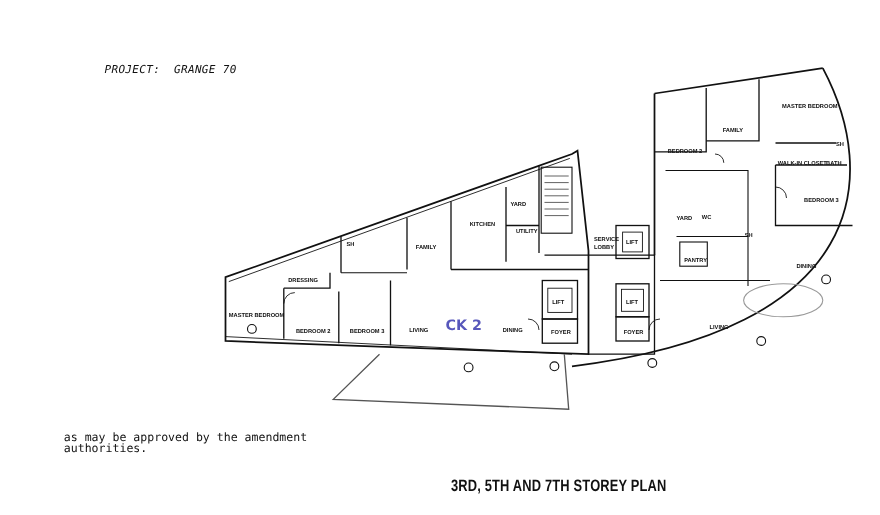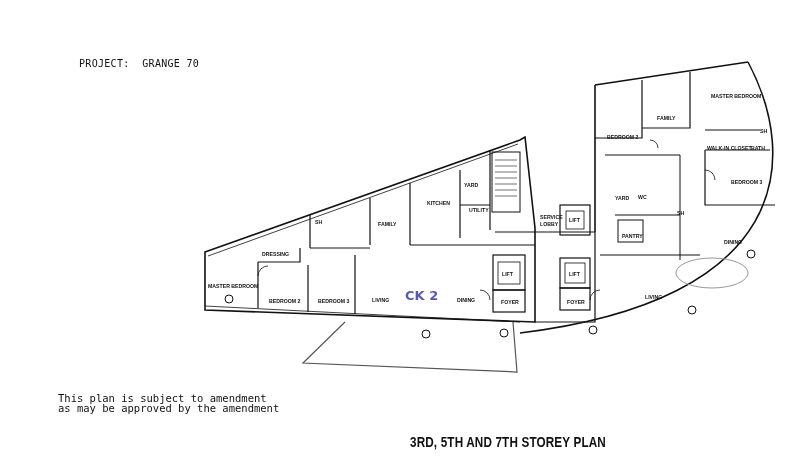--- a/index.html
+++ b/index.html
@@ -1,17 +1,17 @@
 <!DOCTYPE html>
 <html><head>
 <meta charset="utf-8">
 <style>
   html, body { margin:0; padding:0; background:#fff; }
   body { width:800px; height:468px; position:relative; overflow:hidden; font-family:"DejaVu Sans Mono", monospace; }
-  .project { position:absolute; left:79px; top:58px; font-family:"DejaVu Sans Mono", monospace; font-size:10px; color:#111; letter-spacing:0.3px; white-space:pre; }
+  .project { position:absolute; left:95px; top:58px; font-family:"DejaVu Sans Mono", monospace; font-size:10px; color:#111; letter-spacing:0.3px; white-space:pre;font-style:italic; }
   .disclaimer { position:absolute; left:58px; top:393px; font-family:"DejaVu Sans Mono", monospace; font-size:10.5px; line-height:10px; color:#111; }
   .disclaimer div { white-space:pre; }
   .plan-title { position:absolute; left:410px; top:433px; font-family:"Liberation Sans", sans-serif; font-size:15px; font-weight:bold; color:#111; transform:scaleX(0.78); transform-origin:left top; letter-spacing:0.2px; }
   svg.plan { position:absolute; left:0; top:0; }
   .lbl { font-family:"Liberation Sans", sans-serif; font-size:5.2px; font-weight:bold; fill:#111; }
   .stamp { font-family:"DejaVu Sans", sans-serif; font-size:13px; font-weight:bold; fill:#3a3ab0; opacity:0.85; }
 </style>
 </head>
 <body>
 
@@ -111,17 +111,17 @@
   <text class="lbl" x="645" y="299">LIVING</text>
   <text class="lbl" x="569" y="276">LIFT</text>
   <text class="lbl" x="567" y="304">FOYER</text>
 
   <text class="stamp" x="405" y="300">CK 2</text>
 </svg>
 
 <div class="project"><span>PROJECT:</span>  <span>GRANGE 70</span></div>
 
 <div class="disclaimer">
-  <div>This plan is subject to amendment</div>
   <div>as may be approved by the amendment</div>
+  <div>authorities.</div>
 </div>
 
 <div class="plan-title">3RD, 5TH AND 7TH STOREY PLAN</div>
 
 </body></html>

